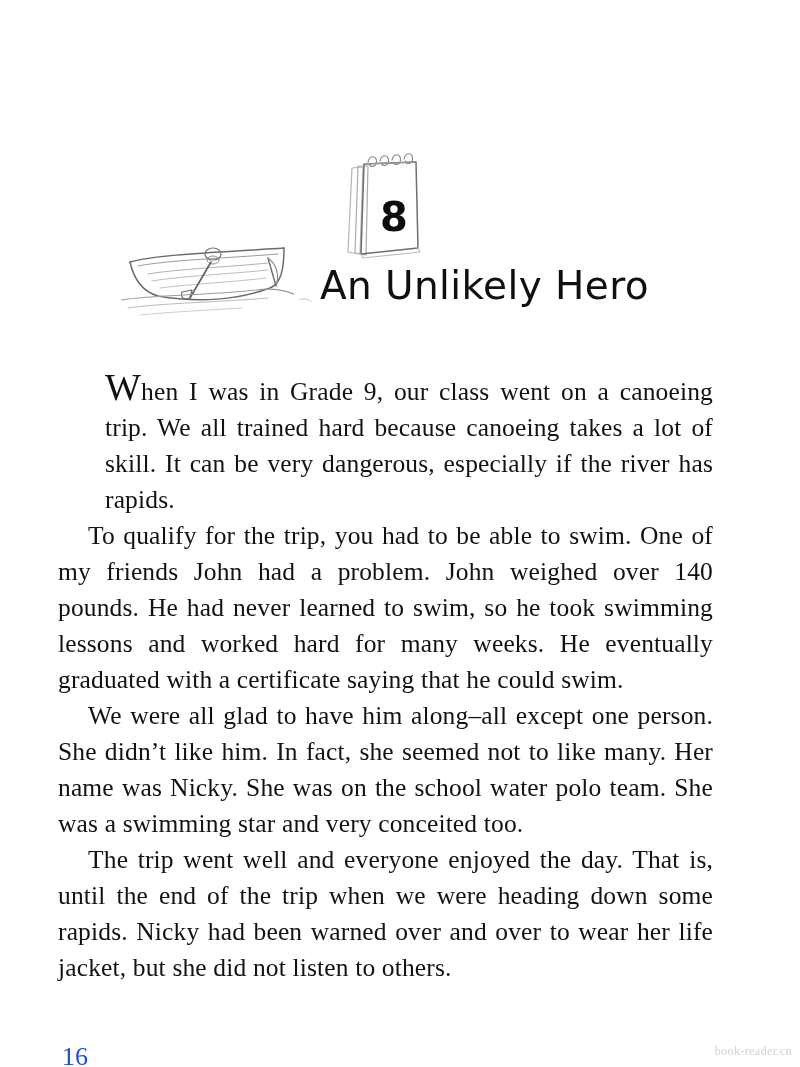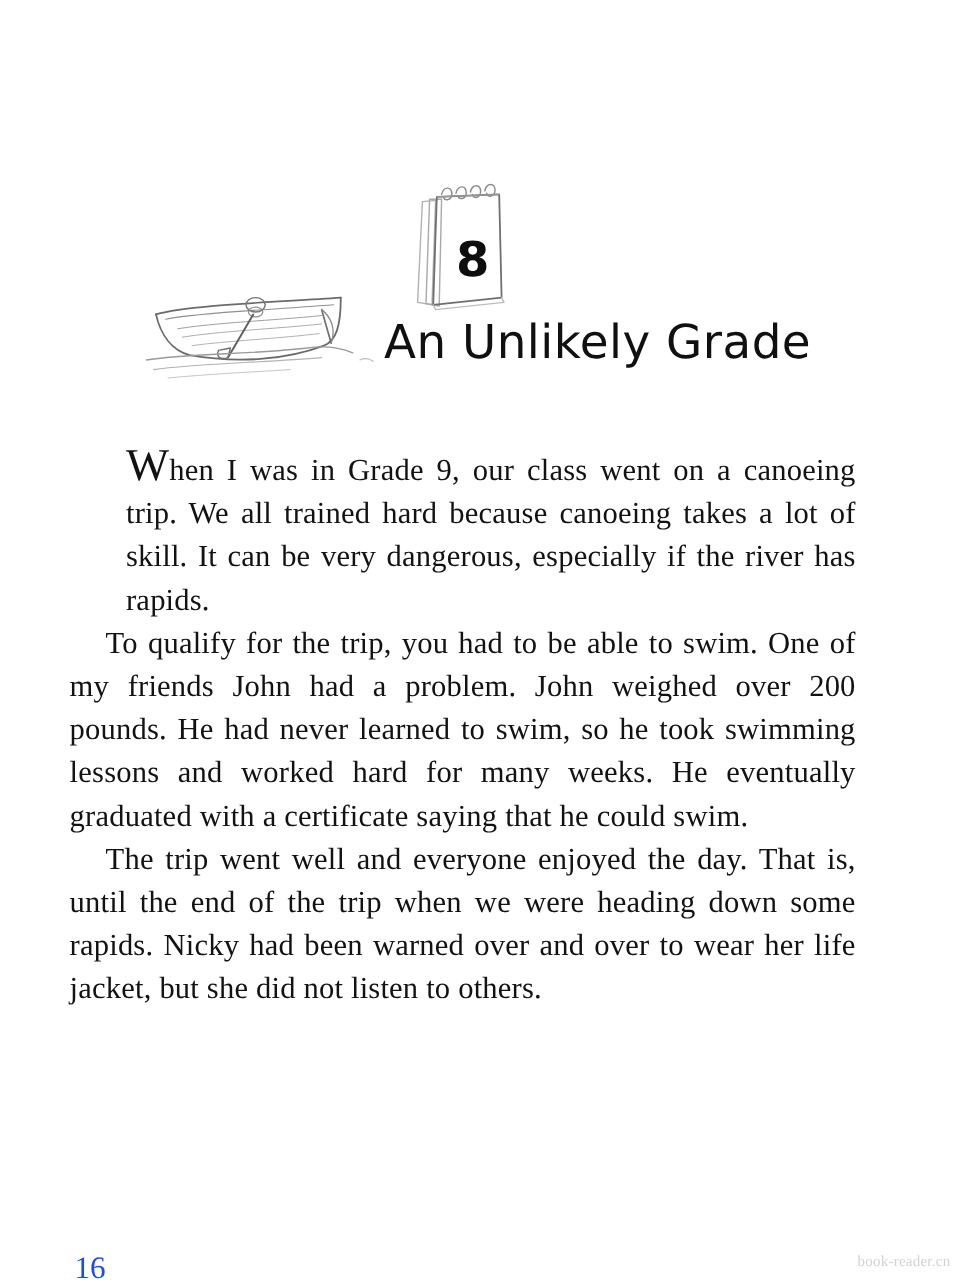--- a/index.html
+++ b/index.html
@@ -178,26 +178,27 @@
           <path d="M150 18 C158 24 162 34 158 46" stroke-width="1.1" stroke="#8a8a8a"></path>
 
           <path d="M4 60 C34 55 96 55 138 50 C152 48 166 50 176 54" stroke-width="1.1" stroke="#9a9a9a"></path>
           <path d="M10 68 C44 63 104 62 150 58" stroke-width="0.9" stroke="#b2b2b2"></path>
           <path d="M22 75 C52 72 92 70 124 68" stroke-width="0.8" stroke="#c2c2c2"></path>
           <path d="M182 60 C186 58 190 59 193 61" stroke-width="0.9" stroke="#bcbcbc"></path>
         </g>
       </svg>
     </div>
 
-    <div class="chapter-title">An Unlikely Grade</div>
+    <div class="chapter-title">An Unlikely Hero</div>
   </div>
 
   <div class="body-text">
     <p class="para para-first"><span class="initial-cap">W</span><span>hen I was in Grade 9, our class went on a canoeing trip. We all trained hard because canoeing takes a lot of skill. It can be very dangerous, especially if the river has rapids.</span></p>
-    <p class="para"><span>To qualify for the trip, you had to be able to swim. One of my friends John had a problem. John weighed over 200 pounds. He had never learned to swim, so he took swimming lessons and worked hard for many weeks. He eventually graduated with a certificate saying that he could swim.</span></p>
+    <p class="para"><span>To qualify for the trip, you had to be able to swim. One of my friends John had a problem. John weighed over 140 pounds. He had never learned to swim, so he took swimming lessons and worked hard for many weeks. He eventually graduated with a certificate saying that he could swim.</span></p>
+    <p class="para"><span>We were all glad to have him along–all except one person. She didn’t like him. In fact, she seemed not to like many. Her name was Nicky. She was on the school water polo team. She was a swimming star and very conceited too.</span></p>
     <p class="para"><span>The trip went well and everyone enjoyed the day. That is, until the end of the trip when we were heading down some rapids. Nicky had been warned over and over to wear her life jacket, but she did not listen to others.</span></p>
   </div>
 
   <div class="page-number">16</div>
 
   <div class="watermark">book-reader.cn</div>
 
 </div>
 
 </body></html>

